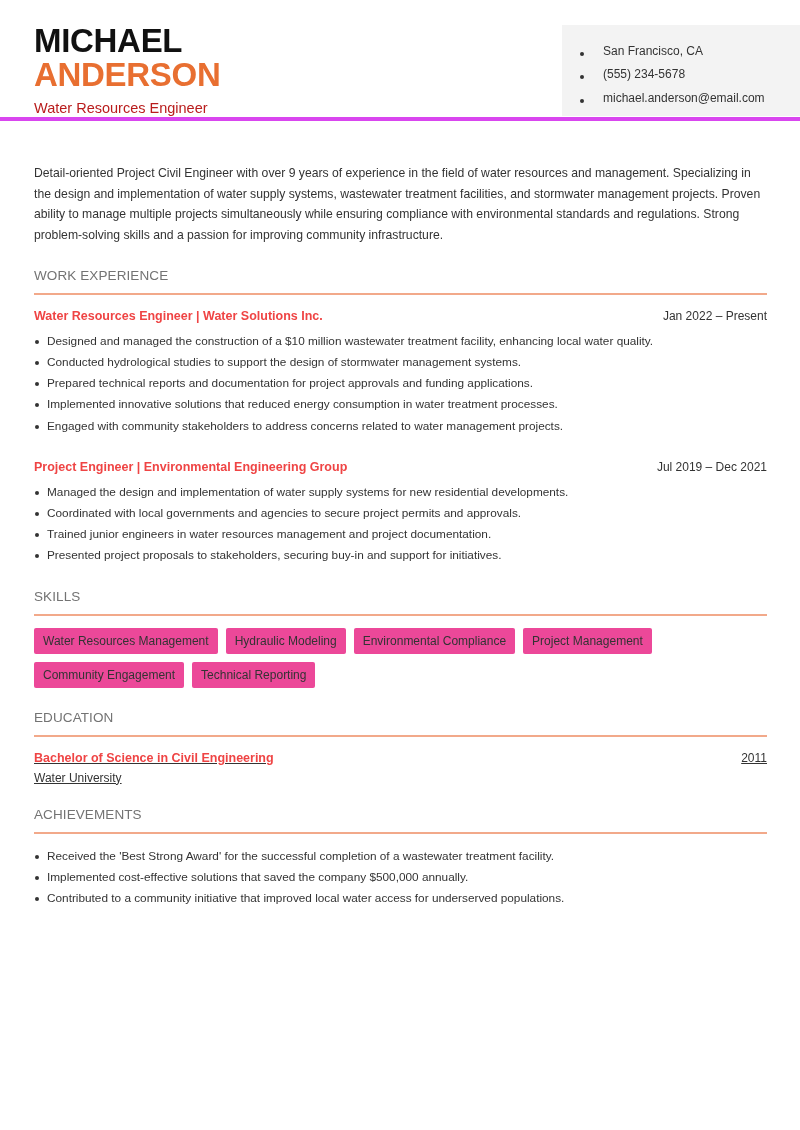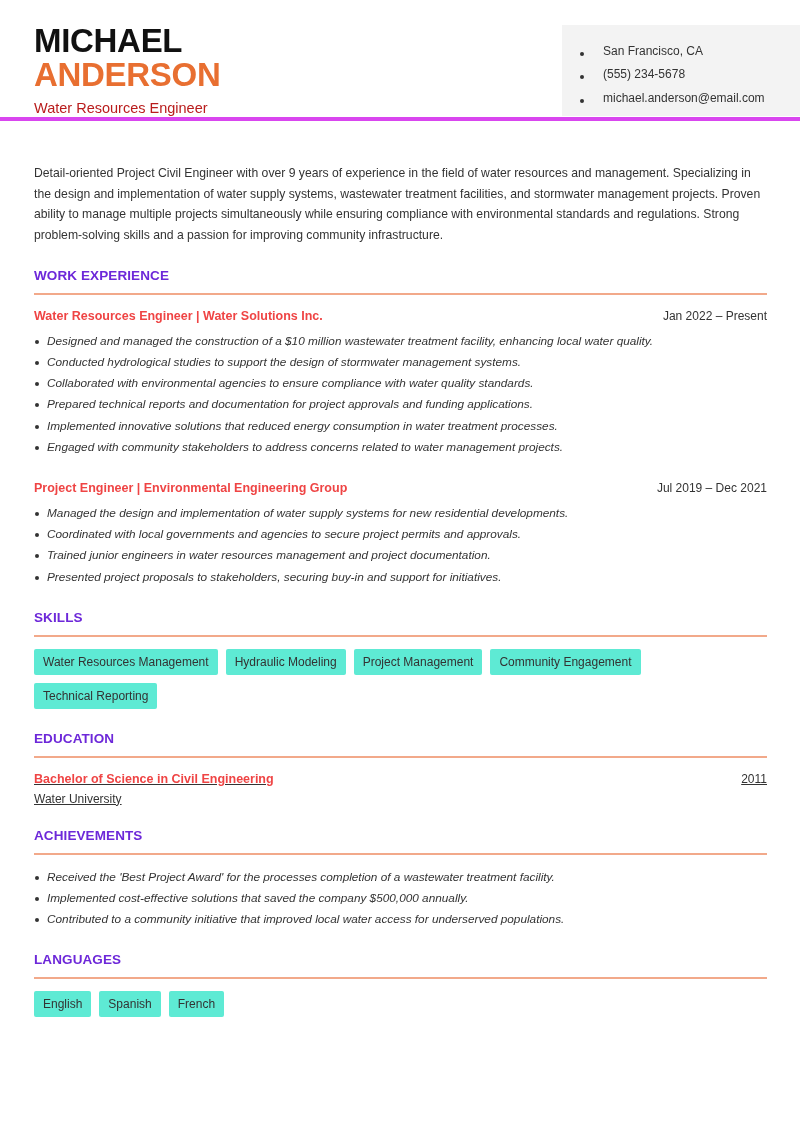--- a/index.html
+++ b/index.html
@@ -12,31 +12,31 @@
   .name .last { color: #E86F31; display: block; }
   .job-title { position: absolute; left: 34px; top: 100px; font-size: 14.5px; color: #b91c1c; }
 
   .contact-box { position: absolute; left: 562px; top: 25px; width: 238px; height: 91px; background: #F3F3F3; padding: 14px 0 0 18px; }
   .contact-item { font-size: 12px; color: #333; height: 23.5px; line-height: 16px; display: flex; align-items: center; gap: 12px; }
   .contact-item .bullet { display: inline-block; width: 4px; height: 4px; background: #333; border-radius: 50%; margin: 6px 7px 0 0; }
 
   .content { position: absolute; left: 34px; top: 163px; width: 733px; }
   .summary { font-size: 12.2px; line-height: 20.7px; color: #333; }
 
-  .section-title { font-size: 13.5px; font-weight: 700; color: #6d28d9; margin-top: 22px; padding-bottom: 10px; border-bottom: 2px solid #F2A98A; letter-spacing: 0.1px; }
+  .section-title { font-size: 13.5px; font-weight: 400; color: #737373; margin-top: 22px; padding-bottom: 10px; border-bottom: 2px solid #F2A98A; letter-spacing: 0.1px; }
   .job { margin-top: 14px; }
   .job-head { display: flex; justify-content: space-between; align-items: baseline; }
   .job-role { font-size: 12.5px; font-weight: 700; color: #ef4444; }
   .job-date { font-size: 12px; color: #333; }
   .bullets { list-style: none; margin-top: 8px; }
-  .bullets li { font-size: 11.8px; line-height: 21.2px; color: #333; position: relative; padding-left: 13px; font-style: italic; }
+  .bullets li { font-size: 11.8px; line-height: 21.2px; color: #333; position: relative; padding-left: 13px; }
   .bullets li::before { content: ""; position: absolute; left: 1px; top: 9px; width: 4px; height: 4px; background: #333; border-radius: 50%; }
 
   .tags { display: flex; flex-wrap: wrap; gap: 8px 8px; margin-top: 12px; }
-  .tag { background: #5eead4; font-size: 12px; color: #333; padding: 6px 9px; line-height: 14px; border-radius: 2px; }
+  .tag { background: #ec4899; font-size: 12px; color: #333; padding: 6px 9px; line-height: 14px; border-radius: 2px; }
 
   .edu { margin-top: 14px; text-decoration: underline; }
   .edu-school { font-size: 12px; color: #333; margin-top: 6px; }
 </style>
 </head>
 <body>
 
 <div class="header">
   <div class="name">
     <span class="first">MICHAEL</span>
@@ -67,21 +67,20 @@
     <div class="section-title">WORK EXPERIENCE</div>
 
     <div class="job">
       <div class="job-head">
         <span class="job-role">Water Resources Engineer | Water Solutions Inc.</span>
         <span class="job-date">Jan 2022 – Present</span>
       </div>
       <ul class="bullets">
         <li>Designed and managed the construction of a $10 million wastewater treatment facility, enhancing local water quality.</li>
         <li>Conducted hydrological studies to support the design of stormwater management systems.</li>
-        <li>Collaborated with environmental agencies to ensure compliance with water quality standards.</li>
         <li>Prepared technical reports and documentation for project approvals and funding applications.</li>
         <li>Implemented innovative solutions that reduced energy consumption in water treatment processes.</li>
         <li>Engaged with community stakeholders to address concerns related to water management projects.</li>
       </ul>
     </div>
 
     <div class="job" style="margin-top:23px;">
       <div class="job-head">
         <span class="job-role">Project Engineer | Environmental Engineering Group</span>
         <span class="job-date">Jul 2019 – Dec 2021</span>
@@ -93,47 +92,40 @@
         <li>Presented project proposals to stakeholders, securing buy-in and support for initiatives.</li>
       </ul>
     </div>
   </div>
 
   <div>
     <div class="section-title">SKILLS</div>
     <div class="tags">
       <span class="tag">Water Resources Management</span>
       <span class="tag">Hydraulic Modeling</span>
+      <span class="tag">Environmental Compliance</span>
       <span class="tag">Project Management</span>
       <span class="tag">Community Engagement</span>
       <span class="tag">Technical Reporting</span>
     </div>
   </div>
 
   <div>
     <div class="section-title">EDUCATION</div>
     <div class="edu">
       <div class="job-head">
         <span class="job-role">Bachelor of Science in Civil Engineering</span>
         <span class="job-date">2011</span>
       </div>
       <div class="edu-school">Water University</div>
     </div>
   </div>
 
   <div>
     <div class="section-title">ACHIEVEMENTS</div>
     <ul class="bullets" style="margin-top:12px;">
-      <li>Received the 'Best Project Award' for the processes completion of a wastewater treatment facility.</li>
+      <li>Received the 'Best Strong Award' for the successful completion of a wastewater treatment facility.</li>
       <li>Implemented cost-effective solutions that saved the company $500,000 annually.</li>
       <li>Contributed to a community initiative that improved local water access for underserved populations.</li>
     </ul>
   </div>
 
-  <div>
-    <div class="section-title">LANGUAGES</div>
-    <div class="tags">
-      <span class="tag">English</span>
-      <span class="tag">Spanish</span>
-      <span class="tag">French</span>
-    </div>
-  </div>
 </div>
 
 </body></html>

